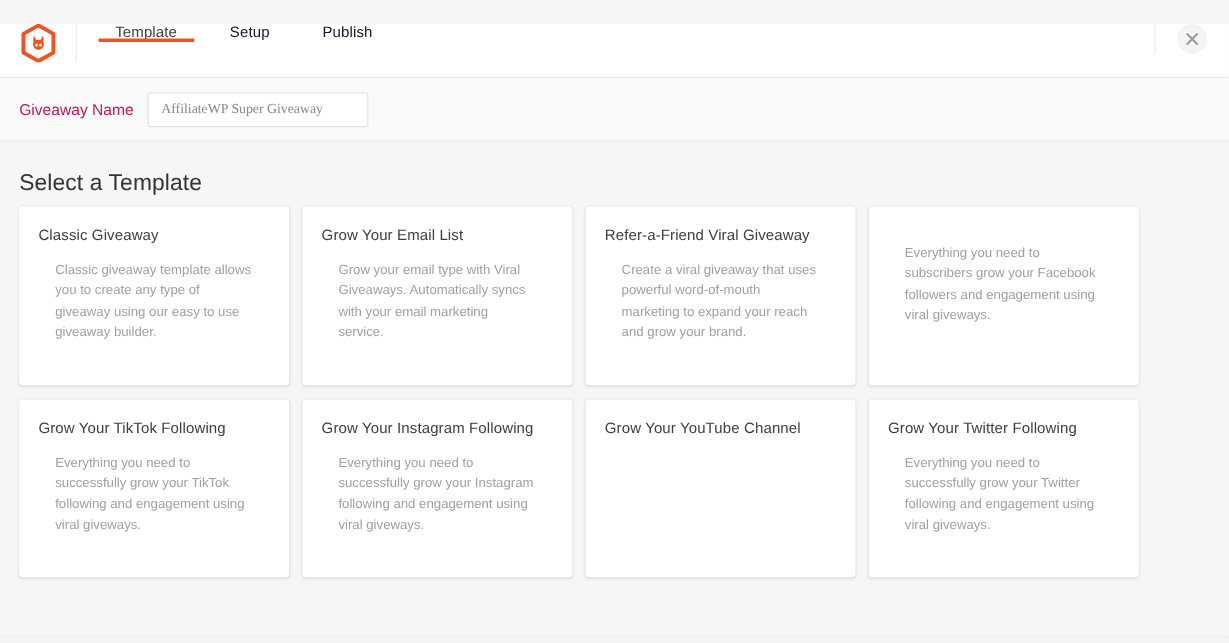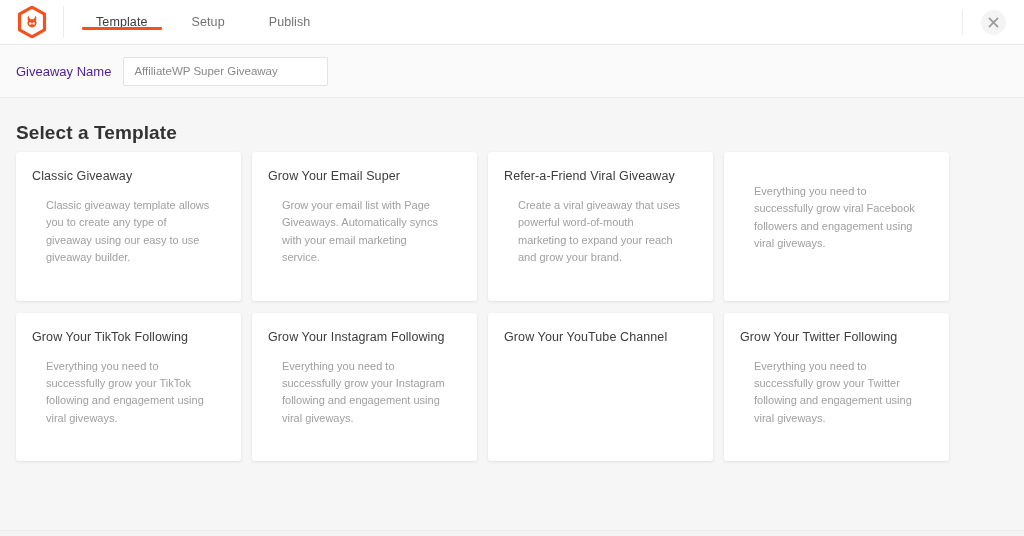--- a/index.html
+++ b/index.html
@@ -23,23 +23,24 @@
     display: flex;
     flex-direction: column;
   }
 
   
   .header {
     height: 45px;
     background: #ffffff;
     border-bottom: 1px solid #e8e8e8;
     display: flex;
-    align-items: center;
+    align-items: flex-start;
     flex: 0 0 45px;
     position: relative;
+    margin-top: 20px;
   }
   .logo-wrap {
     width: 64px;
     display: flex;
     align-items: center;
     justify-content: center;
     border-right: 1px solid #ededed;
     flex: 0 0 64px;
   }
   .logo-wrap svg { display: block; }
@@ -47,21 +48,21 @@
   .tabs {
     display: flex;
     align-items: stretch;
     padding-left: 10px;
   }
   .tab {
     display: flex;
     align-items: center;
     padding: 0 22px;
     font-size: 12.5px;
-    color: #737373;
+    color: #0f172a;
     letter-spacing: .1px;
     position: relative;
     cursor: pointer;
     user-select: none;
   }
   .tab.active {
     color: #3c3c3c;
     font-weight: 400;
   }
   .tab.active::after {
@@ -104,50 +105,50 @@
     height: 53px;
     flex: 0 0 53px;
     background: #fafafa;
     border-bottom: 1px solid #ececec;
     display: flex;
     align-items: center;
     padding-left: 16px;
   }
   .name-label {
     font-size: 13px;
-    color: #4c1d95;
+    color: #be185d;
     margin-right: 12px;
     white-space: nowrap;
   }
   .name-input {
-    width: 205px;
+    width: 184px;
     height: 29px;
     border: 1px solid #e2e2e2;
     border-radius: 2px;
     background: #ffffff;
     padding: 0 10px;
     font-size: 11.5px;
     color: #888888;
-    font-family: Liberation Sans, sans-serif;
+    font-family: Liberation Serif, serif;
     outline: none;
   }
   .name-input::placeholder { color: #b9b9b9; }
 
   
   .body {
     flex: 1 1 auto;
     padding: 24px 16px 0 16px;
     overflow: hidden;
     background: #f6f6f6;
   }
 
   .page-title {
     font-size: 19px;
     color: #333333;
-    font-weight: 700;
+    font-weight: 400;
     margin: 0 0 8px 0;
     letter-spacing: .1px;
   }
   .page-sub {
     font-size: 11.5px;
     color: #8d8d8d;
     margin: 0 0 16px 0;
     line-height: 1.4;
   }
   .page-sub a {
@@ -248,32 +249,32 @@
 
 
     <div class="grid">
 
       <div class="card">
         <h3 class="card-title">Classic Giveaway</h3>
         <p class="card-desc">Classic giveaway template allows you to create any type of giveaway using our easy to use giveaway builder.</p>
       </div>
 
       <div class="card">
-        <h3 class="card-title">Grow Your Email Super</h3>
-        <p class="card-desc">Grow your email list with Page Giveaways. Automatically syncs with your email marketing service.</p>
+        <h3 class="card-title">Grow Your Email List</h3>
+        <p class="card-desc">Grow your email type with Viral Giveaways. Automatically syncs with your email marketing service.</p>
       </div>
 
       <div class="card">
         <h3 class="card-title">Refer-a-Friend Viral Giveaway</h3>
         <p class="card-desc">Create a viral giveaway that uses powerful word-of-mouth marketing to expand your reach and grow your brand.</p>
       </div>
 
 
       <div class="card">
-        <p class="card-desc">Everything you need to successfully grow viral Facebook followers and engagement using viral giveways.</p>
+        <p class="card-desc">Everything you need to subscribers grow your Facebook followers and engagement using viral giveways.</p>
       </div>
 
       <div class="card">
         <h3 class="card-title">Grow Your TikTok Following</h3>
         <p class="card-desc">Everything you need to successfully grow your TikTok following and engagement using viral giveways.</p>
       </div>
 
       <div class="card">
         <h3 class="card-title">Grow Your Instagram Following</h3>
         <p class="card-desc">Everything you need to successfully grow your Instagram following and engagement using viral giveways.</p>

